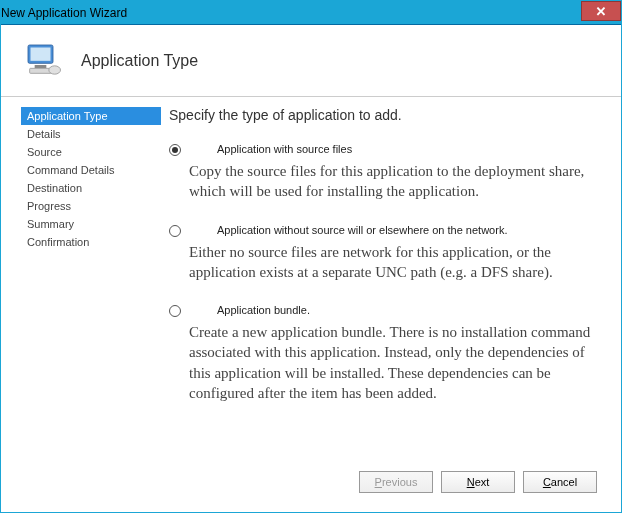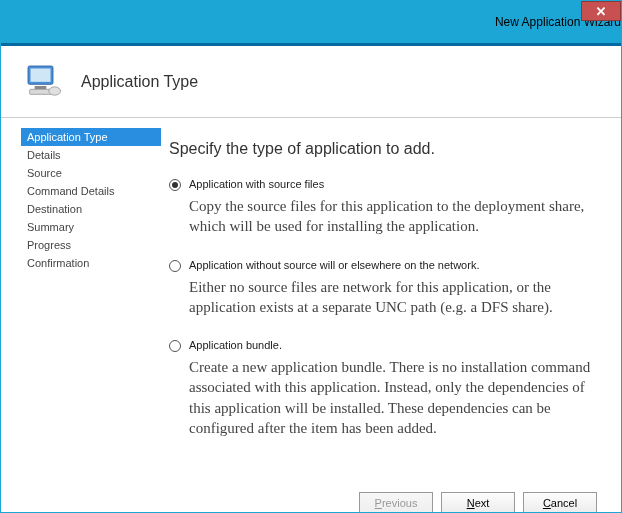--- a/index.html
+++ b/index.html
@@ -6,28 +6,28 @@
     body {
       font-family: "Segoe UI", Tahoma, sans-serif;
       font-size: 11px;
       background: #fff;
       width: 622px;
       height: 513px;
       overflow: hidden;
       border: 1px solid #1ba6d6;
     }
     .titlebar {
-      height: 45px;
+      height: 24px;
       background: #1ba6d6;
       display: flex;
       align-items: center;
-      justify-content: flex-end;
+      justify-content: flex-start;
       position: relative;
       color: #000;
-      border-bottom: 3px solid #0369a1;
+      border-bottom: 1px solid #0369a1;
     }
     .titlebar-title { font-size: 12px; }
     .close-btn {
       position: absolute;
       right: 0; top: 0;
       width: 40px; height: 20px;
       background: #c75050;
       color: #fff;
       display: flex;
       align-items: center; justify-content: center;
@@ -64,24 +64,23 @@
     }
     .sidebar-item.selected {
       background: #2a8ee0;
       color: #fff;
     }
     .main {
       flex: 1;
       padding: 10px 24px 10px 8px;
     }
     .instruction {
-      font-size: 16px;
+      font-size: 14px;
       color: #333;
       margin-bottom: 20px;
-      margin-top: 12px;
     }
     .option {
       margin-bottom: 22px;
       display: flex;
       align-items: flex-start;
       gap: 8px;
     }
     .radio {
       width: 12px; height: 12px;
       border: 1px solid #555;
@@ -98,20 +97,21 @@
       width: 6px; height: 6px;
       background: #333;
       border-radius: 50%;
       top: 2px; left: 2px;
     }
     .option-text { flex: 1; }
     .option-label {
       font-size: 11px;
       color: #222;
       margin-bottom: 6px;
+      margin-left: 28px;
     }
     .option-desc {
       font-size: 15px;
       color: #444;
       line-height: 1.35;
       font-family: Liberation Serif, serif;
     }
     .footer {
       height: 50px;
       display: flex;
@@ -162,22 +162,22 @@
   <span class="header-title">Application Type</span>
 </div>
 
 <div class="body">
   <div class="sidebar">
     <div class="sidebar-item selected"><span>Application Type</span></div>
     <div class="sidebar-item"><span>Details</span></div>
     <div class="sidebar-item"><span>Source</span></div>
     <div class="sidebar-item"><span>Command Details</span></div>
     <div class="sidebar-item"><span>Destination</span></div>
+    <div class="sidebar-item"><span>Progress</span></div>
     <div class="sidebar-item"><span>Summary</span></div>
-    <div class="sidebar-item"><span>Progress</span></div>
     <div class="sidebar-item"><span>Confirmation</span></div>
   </div>
 
   <div class="main">
     <div class="instruction">Specify the type of application to add.</div>
 
     <div class="option">
       <div class="radio checked"></div>
       <div class="option-text">
         <div class="option-label">

